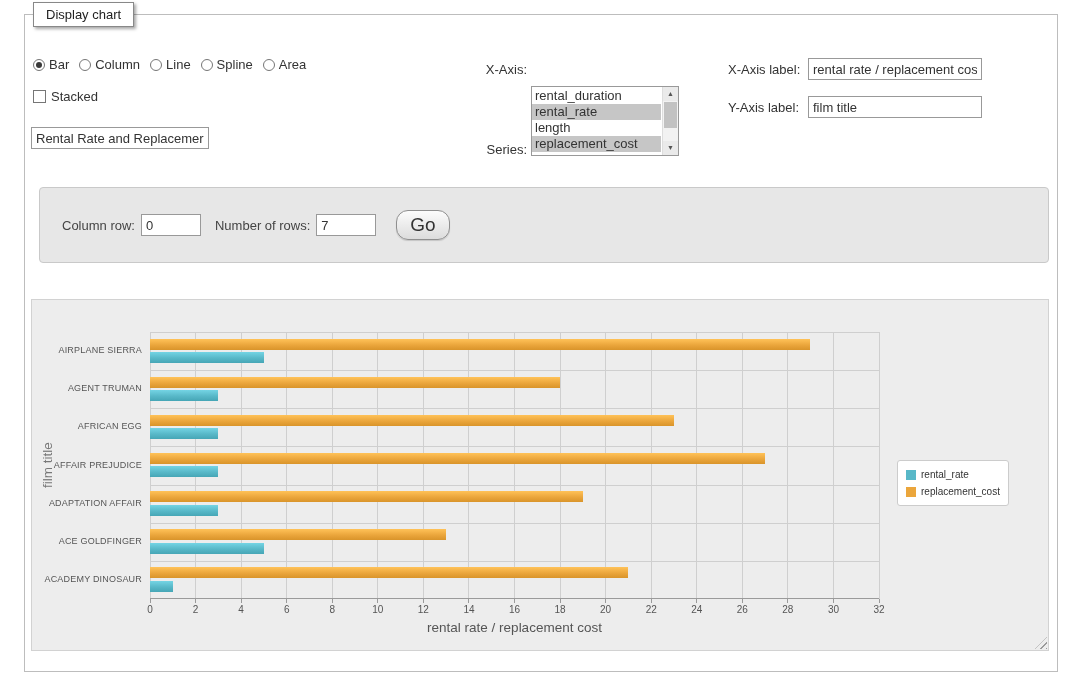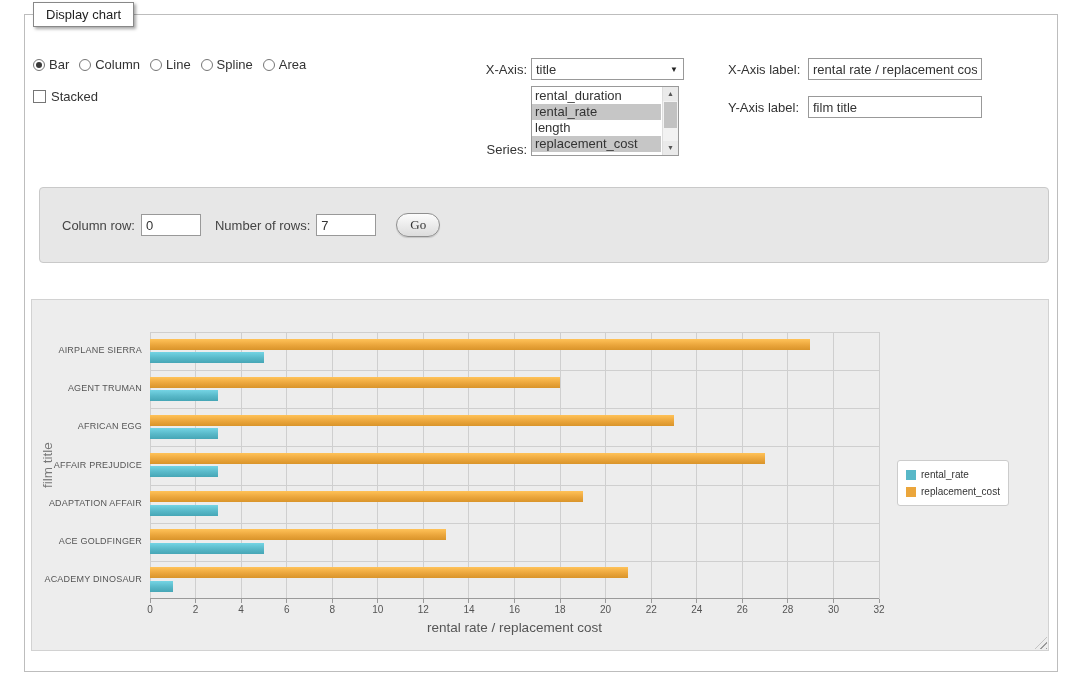--- a/index.html
+++ b/index.html
@@ -29,21 +29,21 @@
   .sb-up,.sb-down{position:absolute;left:0;right:0;height:14px;text-align:center;font-size:7px;line-height:14px;color:#555;background:#eaeaea;}
   .sb-up{top:0;}.sb-down{bottom:0;}
   .sb-thumb{position:absolute;left:1px;right:1px;top:15px;height:26px;background:#c2c2c2;}
   .x-axis-label-label{left:703px;top:47px;}
   .x-axis-label-input{position:absolute;left:783px;top:43px;width:174px;}
   .y-axis-label-label{left:703px;top:85px;}
   .y-axis-label-input{position:absolute;left:783px;top:81px;width:174px;}
   .rows-panel{position:absolute;left:14px;top:172px;width:1010px;height:76px;background:#e7e7e7;border:1px solid #c9c9c9;border-radius:4px;display:flex;align-items:center;padding-left:22px;}
   .rows-panel .lbl{margin-right:6px;color:#444;}
   .rows-panel input.text{width:60px;margin-right:14px;}
-  .go-btn{margin-left:6px;border:1px solid #8f8f8f;border-radius:12px;background:linear-gradient(#fcfcfc,#dcdcdc);padding:3px 13px;font-family:Liberation Serif, serif;font-size:13px;color:#333;box-shadow:0 1px 1px rgba(0,0,0,0.15);cursor:pointer;text-align:center;}
+  .go-btn{margin-left:6px;border:1px solid #8f8f8f;border-radius:12px;background:linear-gradient(#fcfcfc,#dcdcdc);padding:3px 13px;font-family:Liberation Sans, sans-serif;font-size:19px;color:#333;box-shadow:0 1px 1px rgba(0,0,0,0.15);cursor:pointer;text-align:center;}
   .chart-panel{position:absolute;left:6px;top:284px;width:1018px;height:352px;background:#ededed;border:1px solid #d2d2d2;}
   .chart-title{position:absolute;left:118px;width:729px;top:7px;text-align:center;font-size:16px;color:#333;}
   .plot-area{position:absolute;left:118px;top:32px;width:729px;height:267px;}
   .vgrid{position:absolute;top:0;bottom:0;width:1px;background:#cfcfcf;}
   .hgrid{position:absolute;left:0;right:0;height:1px;background:#cfcfcf;}
   .axisline{position:absolute;left:0;right:0;bottom:0;height:1px;background:#9a9a9a;}
   .bar{position:absolute;left:0;height:11px;}
   .cat-labels{position:absolute;left:0;top:32px;width:114px;height:267px;}
   .catlabel{position:absolute;left:0;right:4px;text-align:right;font-size:9px;color:#555;white-space:nowrap;letter-spacing:0.2px;}
   .x-ticks{position:absolute;left:118px;top:299px;width:729px;height:16px;}
@@ -84,26 +84,23 @@
         <span class="radio"></span>
         <span>Area</span>
       </span>
     </div>
 
   <div class="stacked-row">
     <span class="checkbox"></span>
     <span>Stacked</span>
   </div>
 
+  <input class="text title-input" value="Rental Rate and Replacemer" style="">
 
   <div class="label x-axis-select-label">X-Axis:</div>
-  <div class="select">
-    <span class="select-value">title</span>
-    <span class="select-arrow">▼</span>
-  </div>
 
   <div class="label series-label">Series:</div>
   <div class="listbox">
     <div class="list-items">
         <div class="opt">rental_duration</div>
         <div class="opt sel">rental_rate</div>
         <div class="opt">length</div>
         <div class="opt sel">replacement_cost</div>
       </div>
     <div class="scrollbar">

